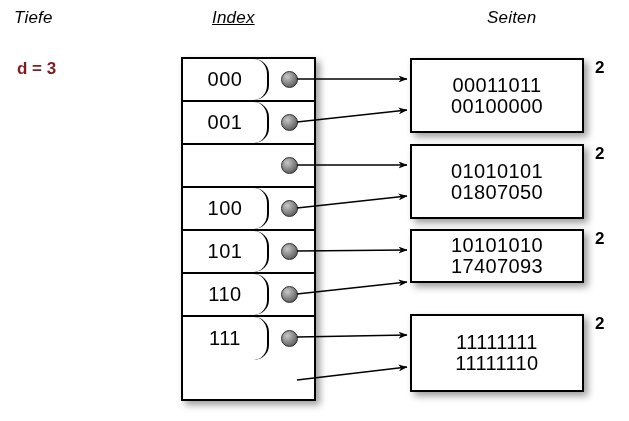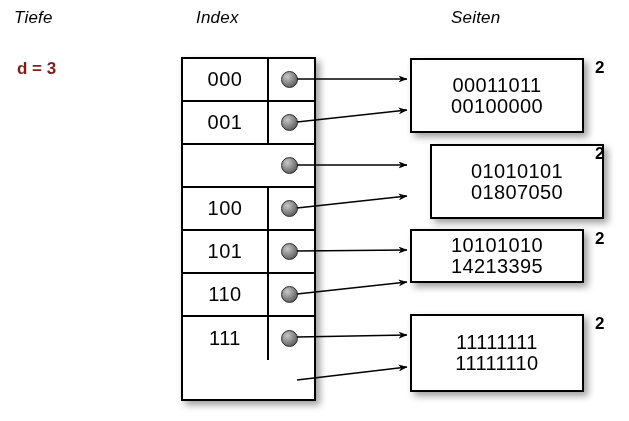--- a/index.html
+++ b/index.html
@@ -23,22 +23,22 @@
   .col-heading {
     position: absolute;
     font-style: italic;
     font-size: 17px;
     font-weight: 500;
     color: #000000;
     letter-spacing: 0.2px;
     white-space: nowrap;
   }
   #heading-tiefe { left: 14px;  top: 8px; }
-  #heading-index { left: 196px; top: 8px; }
-  #heading-seiten { left: 451px; top: 8px; }
+  #heading-index { left: 212px; top: 8px; text-decoration: underline; }
+  #heading-seiten { left: 487px; top: 8px; }
 
   
   #depth-label {
     position: absolute;
     left: 17px;
     top: 59px;
     font-size: 17px;
     font-weight: 700;
     color: #7f1d1d;
     white-space: nowrap;
@@ -71,20 +71,21 @@
     width: 86px;
     height: 100%;
     box-sizing: border-box;
     border-right: 2.5px solid #000000;
     display: flex;
     align-items: center;
     justify-content: center;
     font-size: 20px;
     letter-spacing: 0.5px;
     color: #000000;
+    border-radius: 15px;
   }
   .index-ptr {
     position: absolute;
     left: 86px;
     top: 0;
     right: 0;
     height: 100%;
     display: flex;
     align-items: center;
     justify-content: flex-start;
@@ -114,21 +115,21 @@
     align-items: center;
     justify-content: center;
   }
   .page-line {
     font-size: 20px;
     letter-spacing: 0.4px;
     color: #000000;
     line-height: 1.05;
   }
   #page-box-0 { top: 58px;  height: 75px; }
-  #page-box-1 { top: 144px; height: 75px; margin-left: 20px; }
+  #page-box-1 { top: 144px; height: 75px; }
   #page-box-2 { top: 229px; height: 54px; }
   #page-box-3 { top: 314px; height: 78px; }
 
   .page-count {
     position: absolute;
     left: 595px;
     font-size: 17px;
     font-weight: 600;
     color: #000000;
   }
@@ -218,21 +219,21 @@
   <div class="page-count" id="page-count-0">2</div>
 
   <div class="page-box" id="page-box-1">
     <div class="page-line">01010101</div>
     <div class="page-line">01807050</div>
   </div>
   <div class="page-count" id="page-count-1">2</div>
 
   <div class="page-box" id="page-box-2">
     <div class="page-line">10101010</div>
-    <div class="page-line">14213395</div>
+    <div class="page-line">17407093</div>
   </div>
   <div class="page-count" id="page-count-2">2</div>
 
   <div class="page-box" id="page-box-3">
     <div class="page-line">11111111</div>
     <div class="page-line">11111110</div>
   </div>
   <div class="page-count" id="page-count-3">2</div>
 
   <svg id="arrow-layer" viewBox="0 0 629 421" xmlns="http://www.w3.org/2000/svg">

